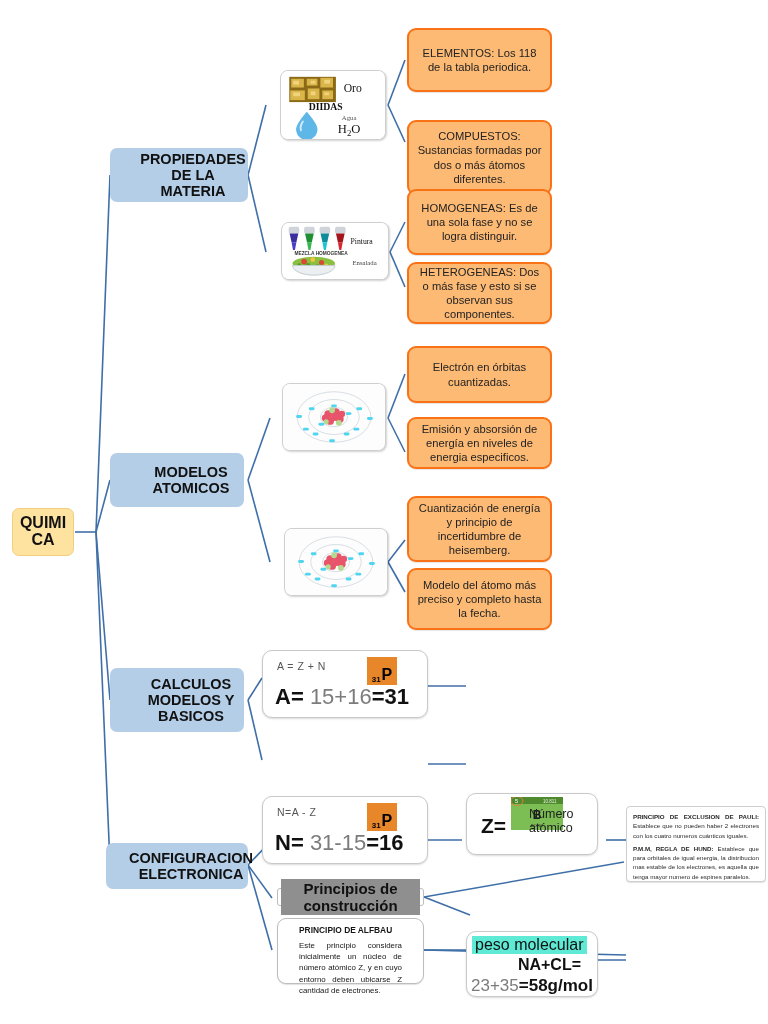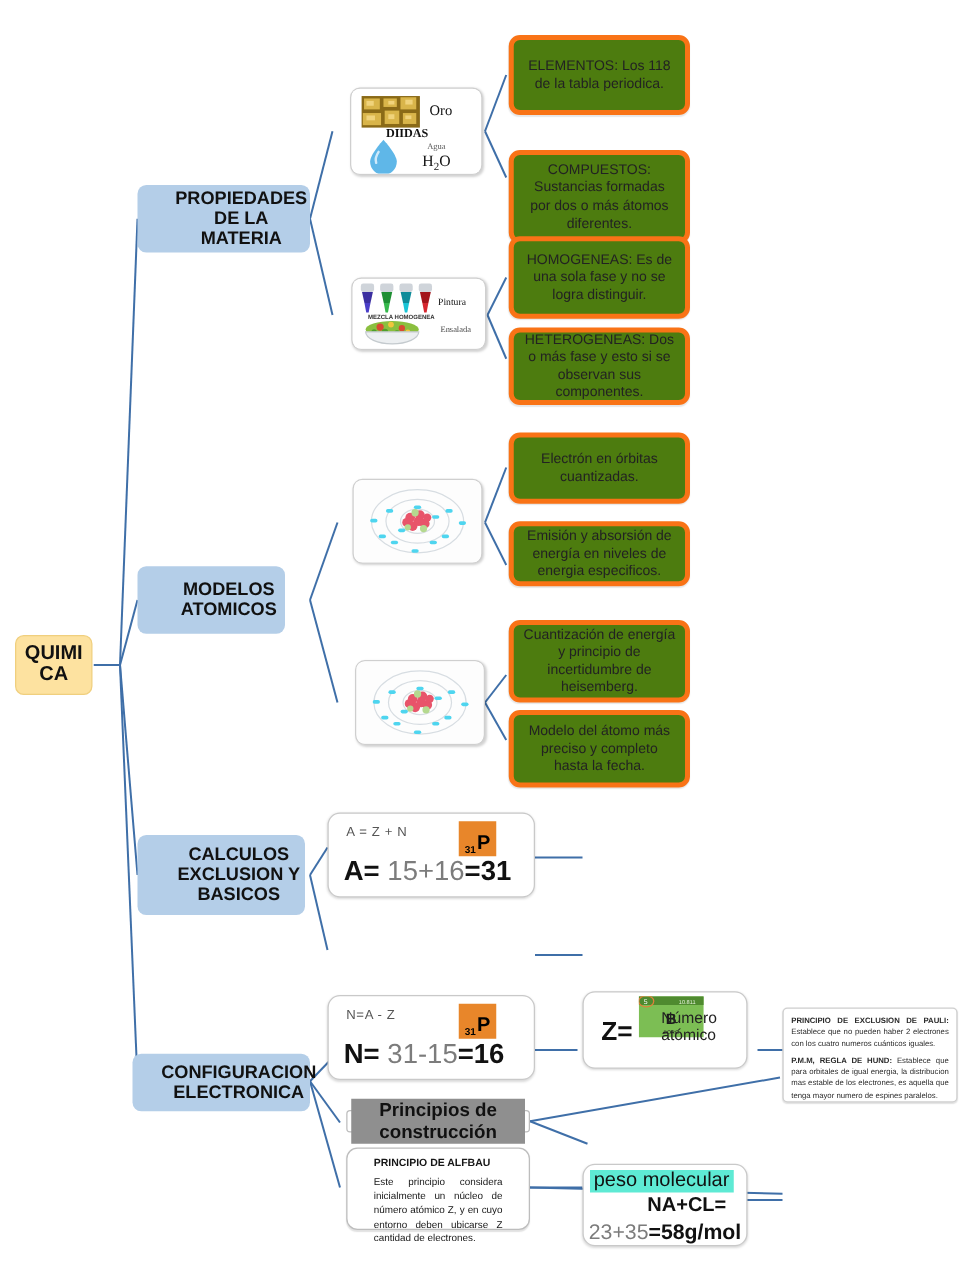--- a/index.html
+++ b/index.html
@@ -14,21 +14,21 @@
   .root{background:#fde2a0;border:1px solid #f0cf7e;border-radius:7px;
         display:flex;align-items:center;justify-content:center;
         font-weight:bold;font-size:16px;line-height:1.05;text-align:center;}
 
   
   .branch{background:#b4cee8;border-radius:7px;display:flex;align-items:center;
           justify-content:center;text-align:center;font-weight:bold;font-size:14.5px;
           line-height:1.12;color:#111;padding-left:28px;}
 
   
-  .leaf{background:#4d7c0f;border:4px solid #f97316;border-radius:9px;
+  .leaf{background:#fdba74;border:2px solid #f97316;border-radius:9px;
         display:flex;align-items:center;justify-content:center;text-align:center;
         font-size:11.2px;line-height:1.27;color:#222;padding:4px 7px;
         box-shadow:0 1px 1px rgba(0,0,0,.10);}
 
   
   .pic{background:#fff;border:1px solid #cfcfcf;border-radius:8px;overflow:hidden;
        box-shadow:1px 1px 2px rgba(0,0,0,.18);}
   .pic svg{display:block;width:100%;height:100%;}
 
   
@@ -127,23 +127,23 @@
       <path d="M424,950 L466,950"></path>
       <path d="M424,950 L626,955"></path>
       <path d="M580,960 L626,960"></path>
     </g>
   </svg>
 
   <div class="node root" style="left:12px;top:508px;width:62px;height:48px;">QUIMI CA</div>
 
   <div class="node branch" style="left:110px;top:148px;width:138px;height:54px;">PROPIEDADES DE LA MATERIA</div>
 
-  <div class="node branch" style="left:110px;top:453px;width:118px;height:54px;">MODELOS ATOMICOS</div>
-
-  <div class="node branch" style="left:110px;top:668px;width:134px;height:64px;">CALCULOS EXCLUSION Y BASICOS</div>
+  <div class="node branch" style="left:110px;top:453px;width:134px;height:54px;">MODELOS ATOMICOS</div>
+
+  <div class="node branch" style="left:110px;top:668px;width:134px;height:64px;">CALCULOS MODELOS Y BASICOS</div>
 
   <div class="node branch" style="left:106px;top:843px;width:142px;height:46px;">CONFIGURACION ELECTRONICA</div>
 
   <div class="node pic" style="left:280px;top:70px;width:106px;height:70px;">
     <svg viewBox="0 0 106 70">
       <rect width="106" height="70" fill="#fff"></rect>
 
       <rect x="8" y="6" width="48" height="26" fill="#8a6a17"></rect>
       <g fill="#d9b54a">
         <rect x="10" y="8" width="13" height="9"></rect>

